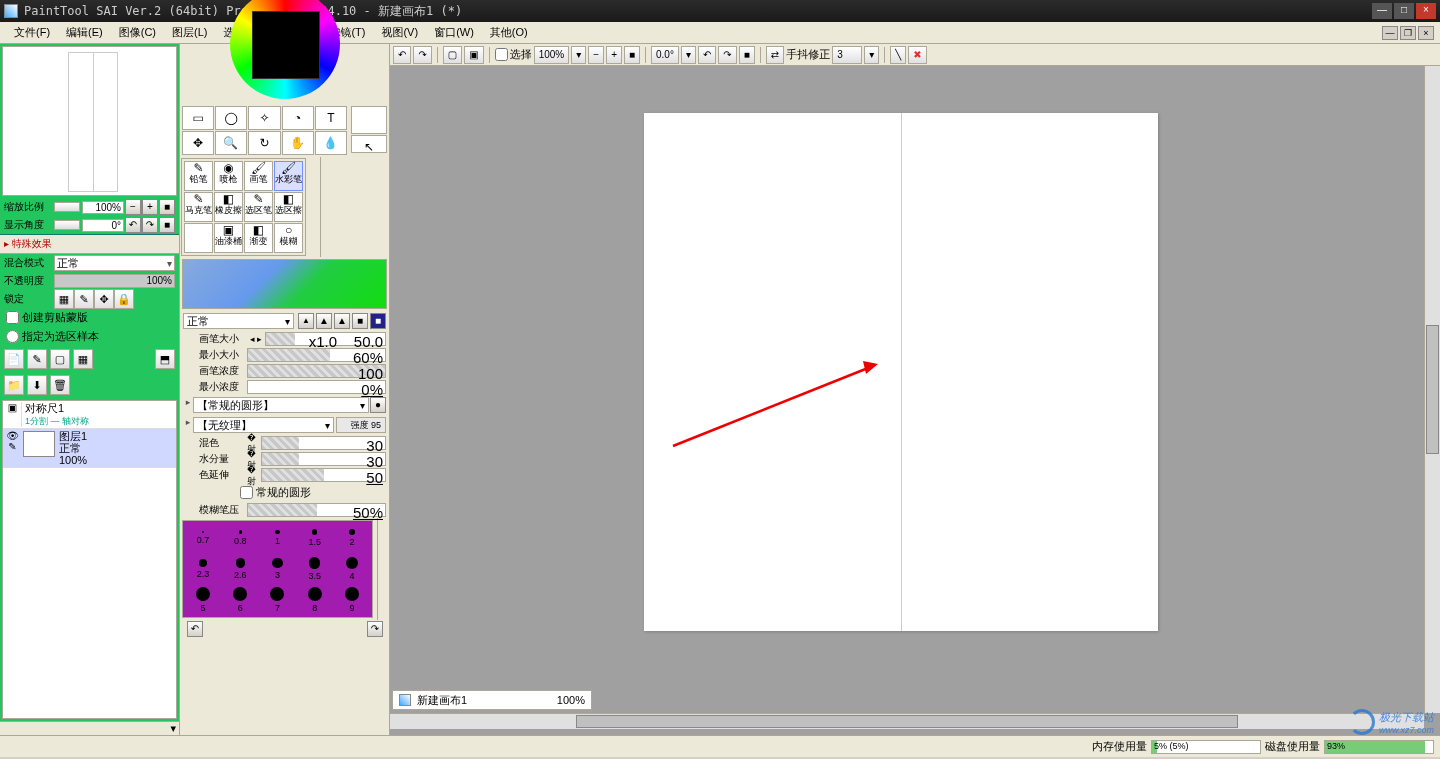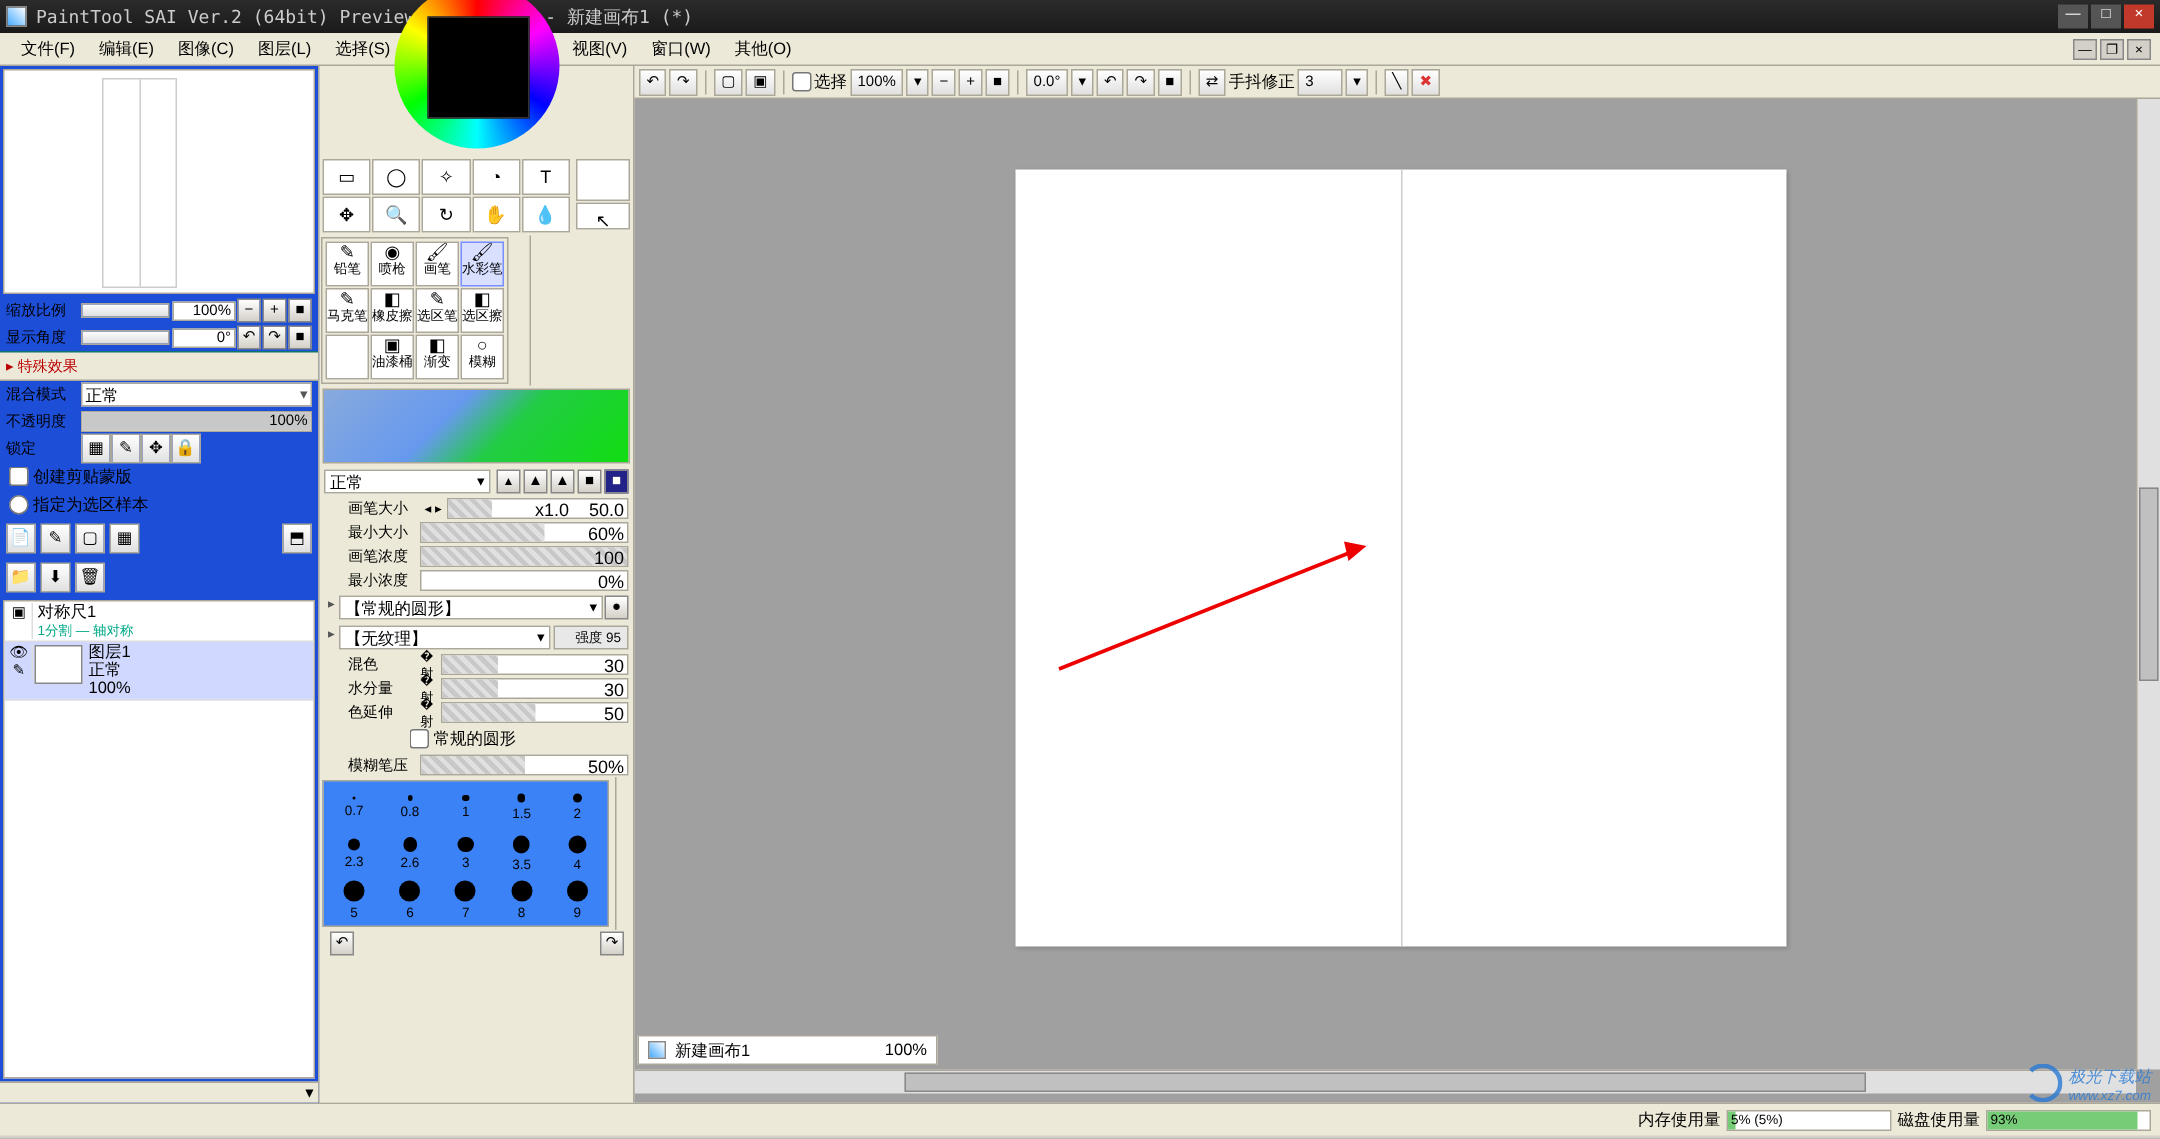--- a/index.html
+++ b/index.html
@@ -7,21 +7,21 @@
 .titlebar { height:22px; background:linear-gradient(#2b2b2b,#1a1a1a); color:#ccc; display:flex; align-items:center; padding:0 4px; }
 .titlebar .icon { width:14px; height:14px; background:linear-gradient(45deg,#4af,#fff); margin-right:6px; border:1px solid #888; }
 .titlebar .title { font-family:Consolas,monospace; font-size:12px; flex:1; }
 .titlebar .wb { width:20px; height:16px; background:#555; margin-left:2px; text-align:center; line-height:14px; color:#fff; font-size:10px; cursor:pointer; }
 .titlebar .close { background:#c0392b; }
 .menubar { height:22px; background:#ece9d8; border-bottom:1px solid #aca899; display:flex; align-items:center; padding:0 6px; }
 .menubar span { padding:2px 8px; cursor:pointer; }
 .menubar .docbtns { margin-left:auto; display:flex; }
 .menubar .docbtns div { width:16px; height:14px; background:#d4d0c8; border:1px solid #888; margin-left:2px; text-align:center; line-height:12px; font-size:9px; cursor:pointer; }
 .workspace { display:flex; height:691px; }
-.left { width:213px; background:#1d4ed8; border-right:1px solid #aca899; display:flex; flex-direction:column; }
+.left { width:180px; background:#22c55e; border-right:1px solid #aca899; display:flex; flex-direction:column; }
 .navigator { height:150px; background:#fff; margin:2px; border:1px solid #aca899; position:relative; }
 .navigator .page { position:absolute; left:65px; top:5px; width:50px; height:140px; background:#fff; border:1px solid #ccc; }
 .navigator .page::after{content:"";position:absolute;left:24px;top:0;width:1px;height:100%;background:#ccc;}
 .ctrlrow { display:flex; align-items:center; padding:1px 4px; height:18px; }
 .ctrlrow .lbl { width:48px; font-size:10px; }
 .ctrlrow .val { width:42px; text-align:right; font-size:10px; background:#fff; border:1px solid #aca899; padding:0 2px; }
 .ctrlrow .sld { flex:1; height:10px; background:linear-gradient(#fff,#ddd); border:1px solid #aca899; margin:0 2px; position:relative; }
 .sbtn { width:16px; height:16px; background:linear-gradient(#fff,#d4d0c8); border:1px solid #888; margin-left:1px; text-align:center; line-height:14px; font-size:10px; cursor:pointer; }
 .sechead { background:#ece9d8; padding:2px 4px; color:#b00; font-size:10px; border-top:1px solid #0f766e; border-bottom:1px solid #aca899; }
 .proprow { display:flex; align-items:center; padding:1px 4px; height:18px; }
@@ -53,27 +53,27 @@
 .tbtn { height:24px; background:#fff; border:1px solid #aca899; text-align:center; line-height:22px; font-size:12px; cursor:pointer; }
 .brushgrid { display:grid; grid-template-columns:repeat(4,1fr); gap:1px; padding:2px; background:#ece9d8; border:1px solid #aca899; margin:1px 14px 1px 1px; }
 .brush { height:30px; background:#fff; border:1px solid #aca899; text-align:center; font-size:9px; padding:1px 0; cursor:pointer; line-height:11px; }
 .brush.sel { background:#d8dfff; border-color:#7a8fff; }
 .brush .bi { font-size:12px; display:block; }
 .scratch { height:50px; margin:2px; border:1px solid #aca899; background:linear-gradient(135deg,#88aadd 0%,#6699ee 40%,#22cc44 60%,#11dd11 100%); }
 .bsrow { display:flex; align-items:center; padding:1px 3px; height:16px; }
 .bsrow .lbl { width:48px; font-size:10px;margin-left:16px; }
 .bsrow .bar { flex:1; height:14px; background:#fff; border:1px solid #aca899; position:relative; }
 .bsrow .bar .f { position:absolute; left:0; top:0; bottom:0; background:repeating-linear-gradient(45deg,#c8c8c8,#c8c8c8 3px,#e0e0e0 3px,#e0e0e0 6px); }
-.bsrow .bar .v { position:absolute; right:2px; top:0; font-size:12px; }
+.bsrow .bar .v { position:absolute; right:2px; top:0; font-size:15px;text-decoration:underline; }
 .bseldrop { display:flex; padding:2px 3px; }
 .bseldrop .tri { width:10px; text-align:center; font-size:9px; color:#555; }
 .bseldrop .sel { flex:1; background:#fff; border:1px solid #aca899; padding:0 3px; font-size:10px; height:16px; display:flex; align-items:center; }
 .bseldrop .sel::after{content:"▾";margin-left:auto;}
 .bseldrop .ext { width:50px; background:#e8e8e8; border:1px solid #aca899; margin-left:2px; font-size:9px; text-align:right; padding:0 4px; line-height:14px;}
-.sizegrid { display:grid; grid-template-columns:repeat(5,1fr); gap:1px; padding:2px; margin:2px 4px 2px 2px; border:1px solid #aca899; background:#3b82f6; }
+.sizegrid { display:grid; grid-template-columns:repeat(5,1fr); gap:1px; padding:2px; margin:2px 4px 2px 2px; border:1px solid #aca899; background:#a21caf; }
 .sz { height:30px; text-align:center; font-size:9px; display:flex; flex-direction:column; justify-content:center; cursor:pointer; }
 .sz .dot { width:var(--d); height:var(--d); background:#000; border-radius:50%; margin:0 auto 2px; }
 .canvas-area { flex:1; background:#a0a0a0; position:relative; display:flex; flex-direction:column; }
 .toolbar2 { height:22px; background:#ece9d8; border-bottom:1px solid #aca899; display:flex; align-items:center; padding:0 3px; gap:2px; }
 .tb2 { height:18px; padding:0 4px; background:linear-gradient(#fff,#e0e0e0); border:1px solid #aca899; font-size:10px; line-height:16px; cursor:pointer; }
 .sep { width:1px; height:16px; background:#aca899; margin:0 3px; }
 .cview { flex:1; position:relative; overflow:hidden; }
 .cview .page { position:absolute; left:254px; top:47px; width:514px; height:518px; background:#fff; box-shadow:1px 1px 3px rgba(0,0,0,.2); }
 .cview .page .sym { position:absolute; left:50%; top:0; bottom:0; width:1px; background:#ccc; }
 .cview .arrow { position:absolute; left:278px; top:290px; }

